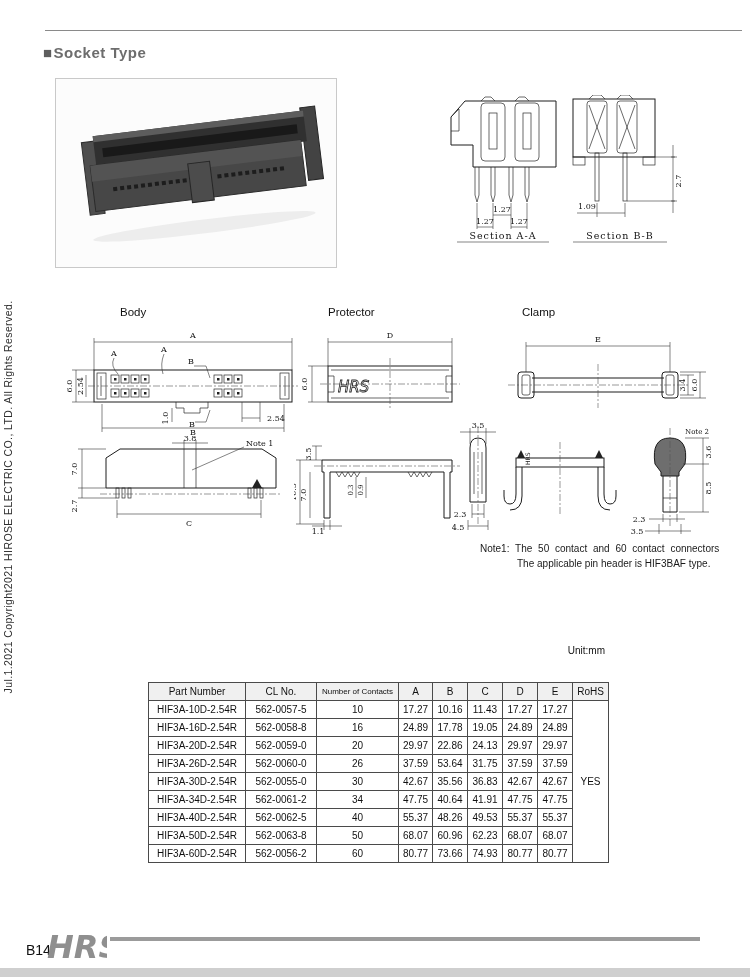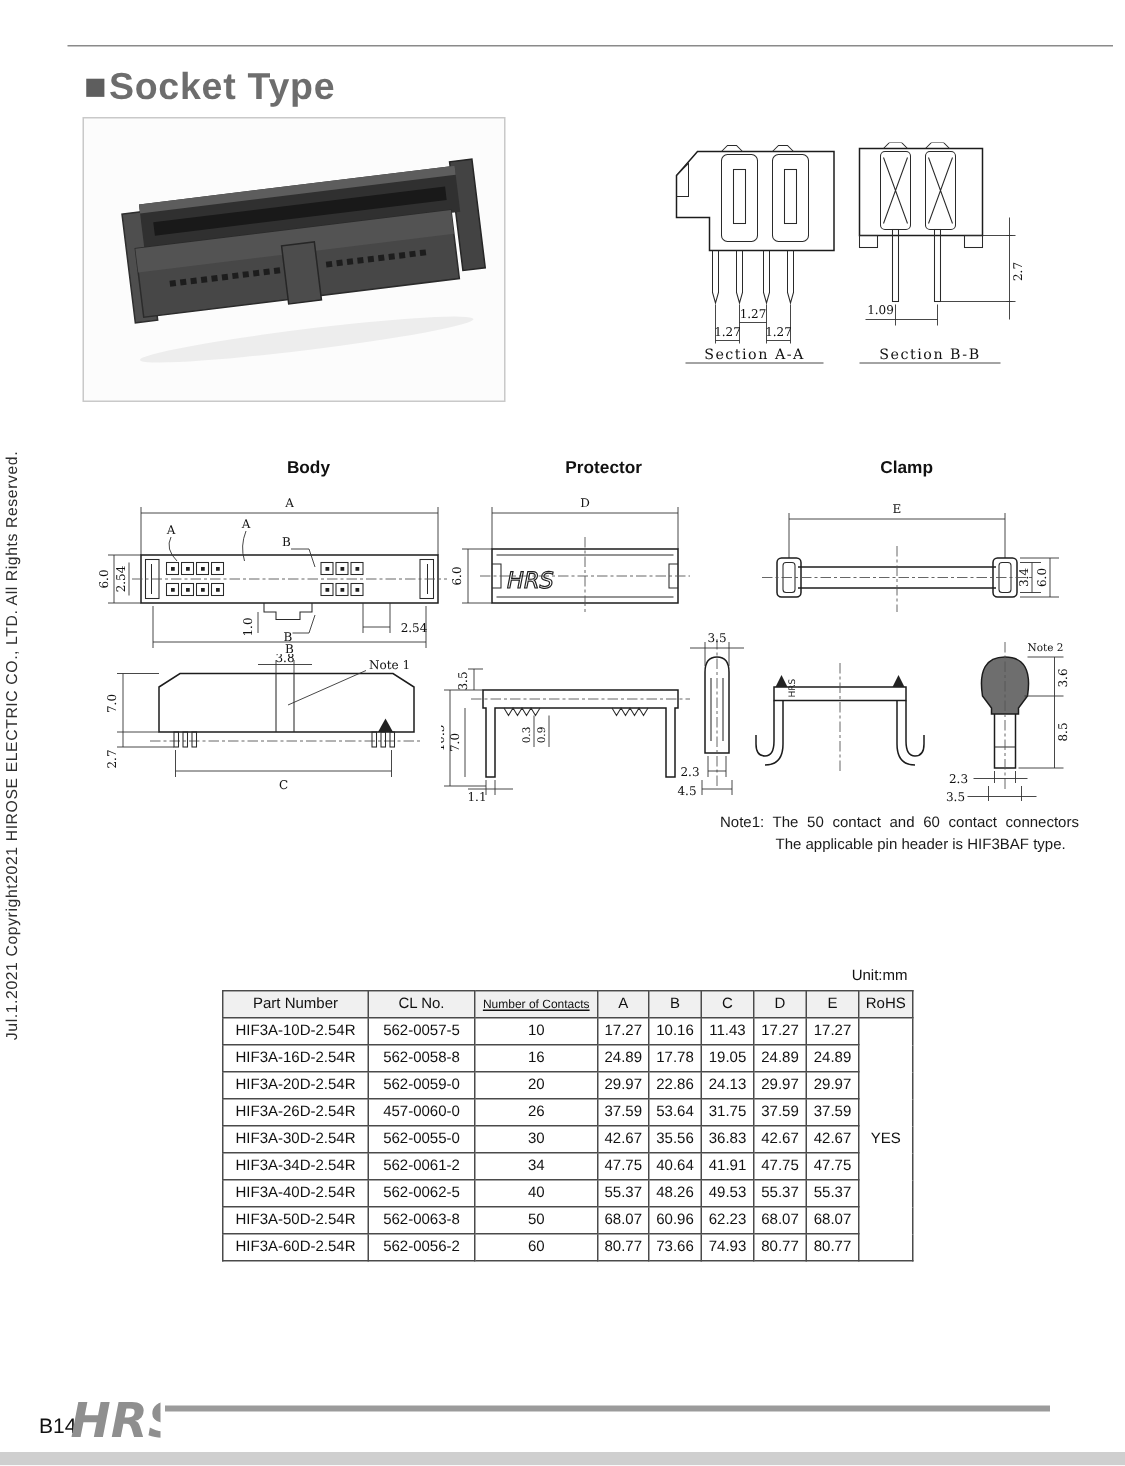--- a/index.html
+++ b/index.html
@@ -6,47 +6,47 @@
   html,body { background:#fff; }
   .page {
     position:relative; width:750px; height:977px; background:#ffffff;
     font-family:"Liberation Sans", sans-serif; overflow:hidden; color:#111;
   }
   .abs { position:absolute; }
 
   .header-title { left:45px; top:10px; font-size:11px; font-weight:bold; color:#111; letter-spacing:0.2px; }
   .header-rule { left:45px; top:30px; width:697px; height:1px; background:#8a8a8a; }
 
-  .section-title { left:56px; top:44px; font-size:25px; font-weight:bold; color:#6d6d6d; letter-spacing:0.5px; }
+  .section-title { left:43px; top:44px; font-size:15px; font-weight:bold; color:#6d6d6d; letter-spacing:0.5px; }
   .section-title .sq { color:#5e5e5e; margin-right:1px; }
 
   .photo-frame { left:55px; top:78px; width:282px; height:190px; border:1px solid #c9c9c9; background:#fcfcfc; }
 
-  .draw-title { font-size:11.5px; font-weight:bold; color:#111; text-align:right; }
+  .draw-title { font-size:11.5px; font-weight:normal; color:#111; text-align:left; }
 
   svg text.dim { font-family:"DejaVu Serif", serif; font-size:8px; fill:#111; }
   svg text.dim-s { font-family:"DejaVu Serif", serif; font-size:7px; fill:#111; }
   svg text.cap { font-family:"DejaVu Serif", serif; font-size:9.5px; fill:#111; letter-spacing:1px; }
   svg .ln { stroke:#1c1c1c; stroke-width:1; fill:none; }
   svg .lnthin { stroke:#2a2a2a; stroke-width:0.7; fill:none; }
   svg .dimln { stroke:#333; stroke-width:0.6; fill:none; }
   svg .cl { stroke:#555; stroke-width:0.6; fill:none; stroke-dasharray:7 2 2 2; }
 
   .notes { font-size:10px; color:#1a1a1a; line-height:14.5px; }
 
   .unit-label { font-size:10px; color:#111; }
 
-  table.spec { border-collapse:collapse; table-layout:fixed; }
+  table.spec { border-collapse:collapse; table-layout:fixed;margin-top:22px; }
   table.spec th, table.spec td {
     border:1px solid #4a4a4a; text-align:center; vertical-align:middle;
     font-size:10px; font-weight:normal; height:18px; padding:0 1px; color:#111;
     overflow:hidden; white-space:nowrap;
   }
   table.spec th { background:#f0f0f0; }
-  table.spec th.small { font-size:8px;text-decoration:underline; }
+  table.spec th.small { font-size:8px; }
 
   .footer-page { font-size:14px; color:#111; }
   .footer-line { background:#9b9b9b; }
   .bottom-band { background:#cfcfcf; }
 
   .sidebar-text {
     font-size:10.5px; color:#2e2e2e; letter-spacing:0.4px; white-space:nowrap;
     transform:rotate(-90deg);
   }
 </style>
@@ -435,21 +435,21 @@
         <td>562-0059-0</td>
         <td>20</td>
         <td>29.97</td>
         <td>22.86</td>
         <td>24.13</td>
         <td>29.97</td>
         <td>29.97</td>
       </tr>
       <tr>
         <td>HIF3A-26D-2.54R</td>
-        <td>457-0060-0</td>
+        <td>562-0060-0</td>
         <td>26</td>
         <td>37.59</td>
         <td>53.64</td>
         <td>31.75</td>
         <td>37.59</td>
         <td>37.59</td>
       </tr>
       <tr>
         <td>HIF3A-30D-2.54R</td>
         <td>562-0055-0</td>

